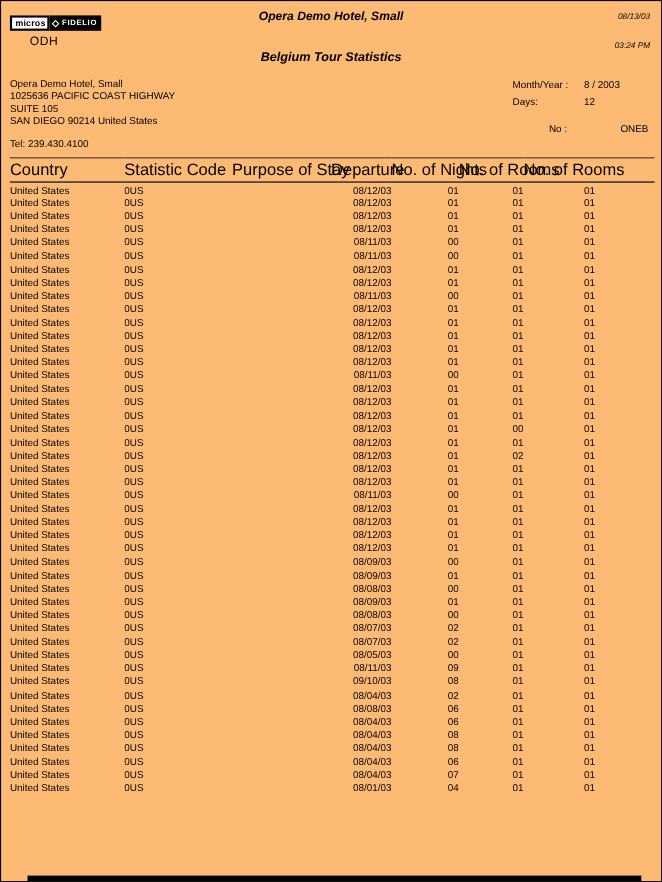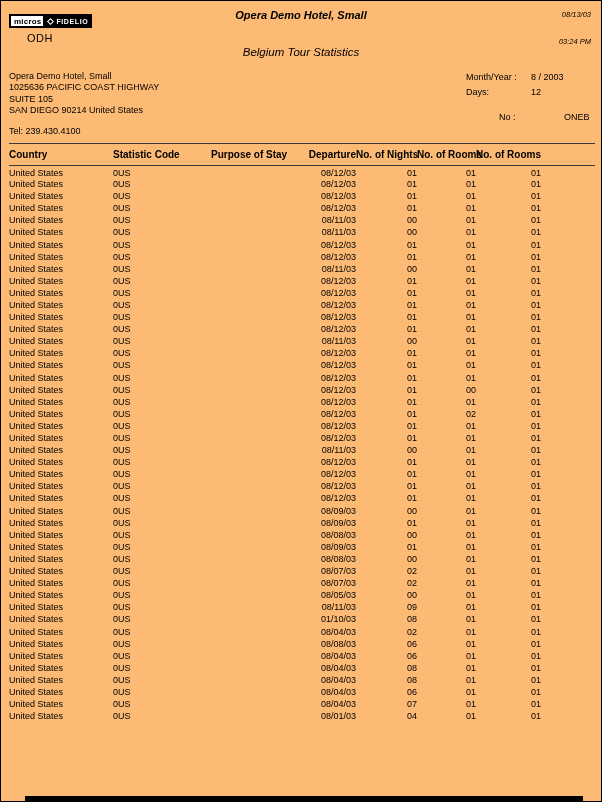--- a/index.html
+++ b/index.html
@@ -43,21 +43,21 @@
   .hotel-title {
     position: absolute; left: 0; top: 8px; width: 100%;
     text-align: center; font-size: 11px; font-weight: bold; font-style: italic;
   }
   .print-date {
     position: absolute; right: 10px; top: 9px;
     font-size: 7.5px; font-style: italic;
   }
   .report-title {
     position: absolute; left: 0; top: 45px; width: 100%;
-    text-align: center; font-size: 11.5px; font-weight: normal; font-style: italic;
+    text-align: center; font-size: 11.5px; font-weight: bold; font-style: italic;
   }
   .print-time {
     position: absolute; right: 10px; top: 36px;
     font-size: 7.5px; font-style: italic;
   }
 
   
   .hotel-info {
     position: absolute; left: 8px; top: 70px;
     font-size: 9px; line-height: 11.3px;
@@ -73,21 +73,21 @@
   .param-row:nth-of-type(3) { top: 40px; margin-left: 33px; }
   .param-label { display: inline-block; }
   .param-value { position: absolute; left: 65px; top: 0; text-align: center; }
 
   
   table.report {
     position: absolute; left: 8px; top: 142px;
     width: 586px; border-collapse: collapse; table-layout: fixed;
   }
   table.report thead th {
-    font-size: 10px; font-weight: bold; color: #000;
+    font-size: 15px; font-weight: normal; color: #000;
     border-top: 1px solid #3a3a3a; border-bottom: 1px solid #3a3a3a;
     height: 22px; vertical-align: middle; padding: 0;
     white-space: nowrap;
   }
   table.report th.l, table.report td.l { text-align: left; }
   table.report th.r, table.report td.r { text-align: right; }
   table.report tbody td {
     font-size: 9px; height: 12.1px; padding: 0;
     white-space: nowrap; overflow: hidden; vertical-align: middle;
   }
@@ -578,21 +578,21 @@
       <td class="r">09</td>
       <td class="r">01</td>
       <td class="r">01</td>
       <td></td>
     </tr>
 
     <tr>
       <td class="l">United States</td>
       <td class="l">0US</td>
       <td class="l"></td>
-      <td class="r">01/10/03</td>
+      <td class="r">09/10/03</td>
       <td class="r">08</td>
       <td class="r">01</td>
       <td class="r">01</td>
       <td></td>
     </tr>
 
     <tr>
       <td class="l">United States</td>
       <td class="l">0US</td>
       <td class="l"></td>

